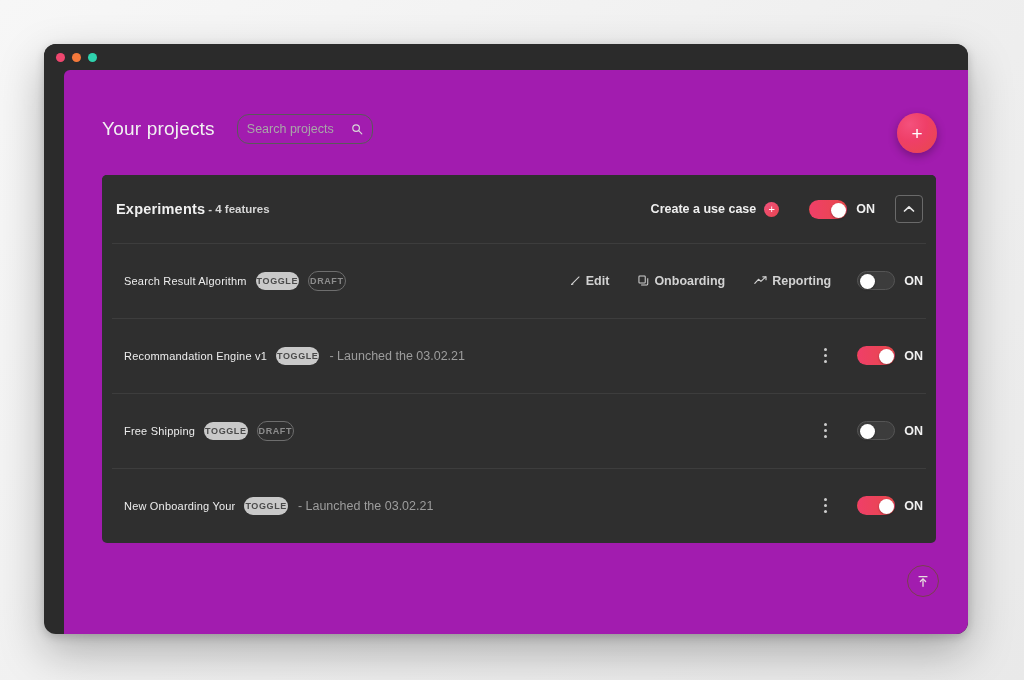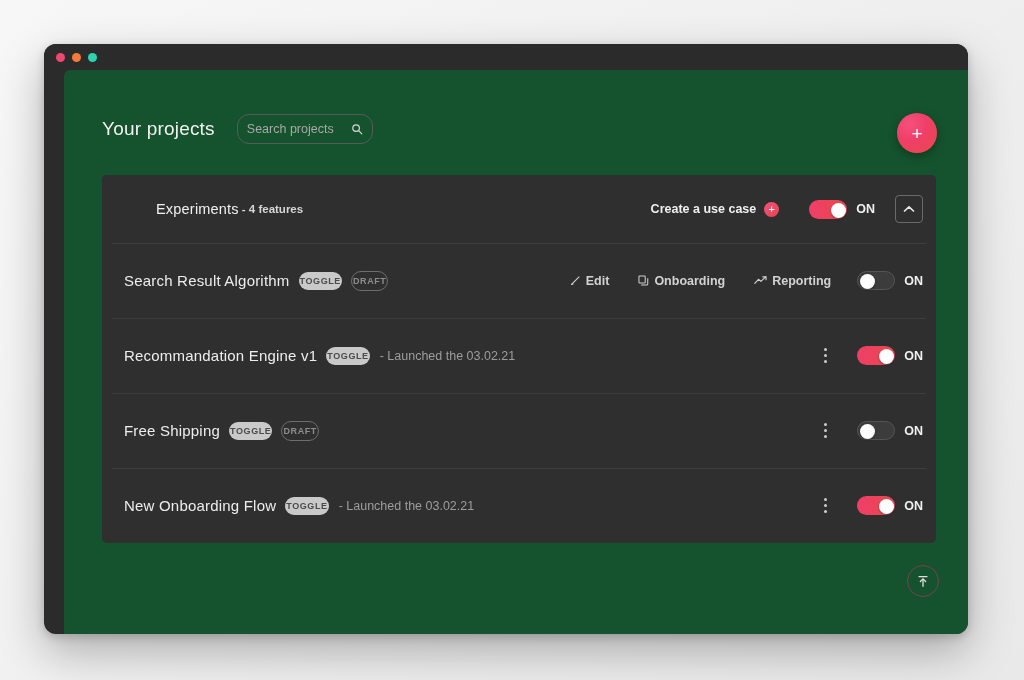--- a/index.html
+++ b/index.html
@@ -31,21 +31,21 @@
     background: #2b2b2b;
   }
   .dot { width: 9px; height: 9px; border-radius: 50%; display:block; }
   .dot-close { background: #ef476f; }
   .dot-min   { background: #f4793b; }
   .dot-max   { background: #2fd3ae; }
 
   .content {
     position: absolute;
     left: 20px; top: 26px; right: 0; bottom: 0;
-    background: #14532d;
+    background: #a21caf;
     border-top-left-radius: 6px;
     padding: 0;
   }
 
   
   .page-header {
     display: flex; align-items: center;
     padding: 44px 0 0 38px;
     gap: 22px;
   }
@@ -93,21 +93,21 @@
     background: #2f2f2f;
     border-radius: 5px;
     overflow: hidden;
   }
   .card-header {
     height: 68px;
     display: flex; align-items: center;
     padding: 0 13px 0 14px;
     background: #2f2f2f;
   }
-  .card-title { font-size: 14.5px; color: #f0f0f0; font-weight: 400; letter-spacing: .2px; margin-left: 40px; }
+  .card-title { font-size: 14.5px; color: #f0f0f0; font-weight: 700; letter-spacing: .2px; }
   .card-sub { font-size: 11.5px; color: #d6d6d6; font-weight: 700; margin-left: 3px; }
   .spacer { flex: 1; }
 
   .usecase {
     display: flex; align-items: center; gap: 8px;
     color: #efefef; font-size: 12.5px; font-weight: 700;
     cursor: pointer; margin-right: 30px;
   }
   .usecase .plus-badge {
     width: 15px; height: 15px; border-radius: 50%;
@@ -154,21 +154,21 @@
   .row + .row::before {
     content: ""; position: absolute;
     left: 10px; right: 10px; top: 0;
     height: 1px; background: #3d3d3d;
   }
   .card-header + .row::before {
     content: ""; position: absolute;
     left: 10px; right: 10px; top: 0;
     height: 1px; background: #3d3d3d;
   }
-  .row-name { color: #ededed; font-size: 15px; letter-spacing: .2px; }
+  .row-name { color: #ededed; font-size: 11px; letter-spacing: .2px; }
   .badge {
     display: inline-block;
     font-size: 9px; font-weight: 700; letter-spacing: .6px;
     padding: 4px 1px; border-radius: 10px; margin-left: 9px;
     vertical-align: middle;
   }
   .badge-toggle { background: #c9c9c9; color: #4a4a4a; }
   .badge-draft  { background: transparent; color: #8d8d8d; border: 1px solid #6e6e6e; }
   .row-meta { color: #9d9d9d; font-size: 12.5px; margin-left: 10px; }
 
@@ -338,21 +338,21 @@
         </div>
         <div class="toggle-wrap">
           <span class="toggle">
             <span class="knob"></span>
           </span>
           <span class="toggle-label">ON</span>
         </div>
       </div>
 
       <div class="row">
-        <span class="row-name">New Onboarding Flow</span>
+        <span class="row-name">New Onboarding Your</span>
         <span class="badge badge-toggle">TOGGLE</span>
         <span class="row-meta">- Launched the 03.02.21</span>
         <span class="spacer"></span>
         <div class="kebab">
           <span></span>
           <span></span>
           <span></span>
         </div>
         <div class="toggle-wrap">
           <span class="toggle on">

